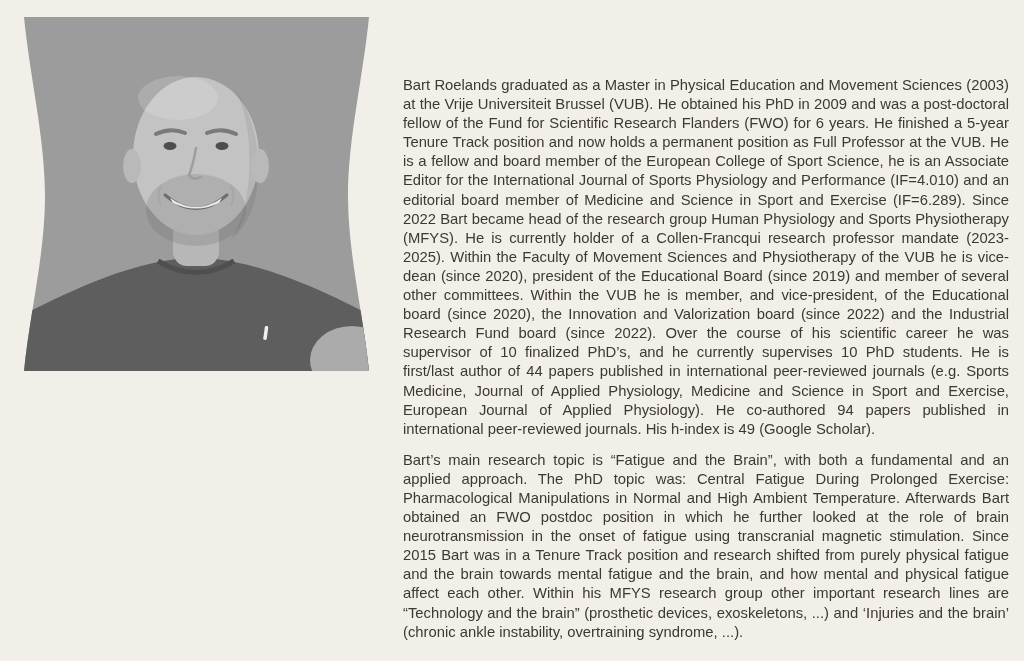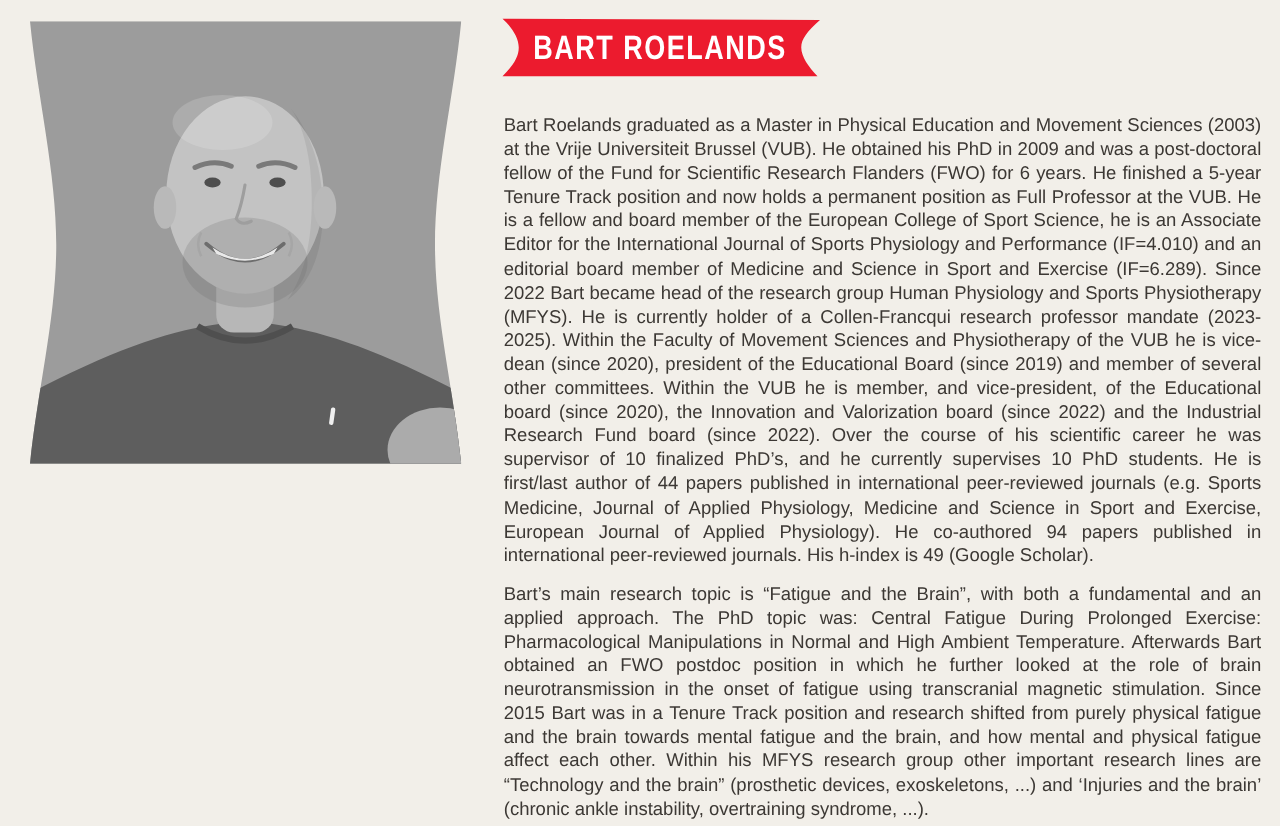--- a/index.html
+++ b/index.html
@@ -24,21 +24,21 @@
     color:#ffffff;
     font-weight:bold;
     font-size:27px;
     letter-spacing:1.5px;
     transform:scaleX(0.8);
     transform-origin:center;
     white-space:nowrap;
     padding-bottom:2px;
   }
   .bio{
-    position:absolute;left:403px;top:92px;width:606px;
+    position:absolute;left:403px;top:76px;width:606px;
     color:#3c3834;
     font-size:14.8px;
     line-height:19.1px;
     text-align:justify;
   }
   .bio p{margin:0 0 12px 0;}
   .bio p:last-child{margin-bottom:4px;}
 </style>
 </head>
 <body>
@@ -86,25 +86,19 @@
         <path d="M211,172 Q216,181 211,191" stroke="#a6a6a6" stroke-width="2" fill="none"></path>
 
         <path d="M145,181 Q176,208 207,181" stroke="#6d6d6d" stroke-width="3" fill="none" stroke-linecap="round"></path>
         <path d="M150,184 Q176,202 202,184 L199,189 Q176,200 153,189 Z" fill="#e9e9e9"></path>
 
         <rect x="244" y="312" width="3.5" height="14" rx="1.5" fill="#efefef" transform="rotate(8 246 319)"></rect>
       </g>
     </svg>
   </div>
 
-  <div class="ribbon">
-    <svg viewBox="0 0 260 52" preserveAspectRatio="none" aria-hidden="true">
-      <path d="M4,2 L258,3 C248,12 243,18 243,25 C243,32 249,41 256,48 L4,48 C12,40 17,33 17,25 C17,17 11,8 4,2 Z" fill="#ec1b2e"></path>
-    </svg>
-    <div class="ribbon-text">BART ROELANDS</div>
-  </div>
 
   <div class="bio">
     <p>Bart Roelands graduated as a Master in Physical Education and Movement Sciences (2003) at the Vrije Universiteit Brussel (VUB). He obtained his PhD in 2009 and was a post-doctoral fellow of the Fund for Scientific Research Flanders (FWO) for 6 years. He finished a 5-year Tenure Track position and now holds a permanent position as Full Professor at the VUB. He is a fellow and board member of the European College of Sport Science, he is an Associate Editor for the International Journal of Sports Physiology and Performance (IF=4.010) and an editorial board member of Medicine and Science in Sport and Exercise (IF=6.289). Since 2022 Bart became head of the research group Human Physiology and Sports Physiotherapy (MFYS). He is currently holder of a Collen-Francqui research professor mandate (2023-2025). Within the Faculty of Movement Sciences and Physiotherapy of the VUB he is vice-dean (since 2020), president of the Educational Board (since 2019) and member of several other committees. Within the VUB he is member, and vice-president, of the Educational board (since 2020), the Innovation and Valorization board (since 2022) and the Industrial Research Fund board (since 2022). Over the course of his scientific career he was supervisor of 10 finalized PhD’s, and he currently supervises 10 PhD students. He is first/last author of 44 papers published in international peer-reviewed journals (e.g. Sports Medicine, Journal of Applied Physiology, Medicine and Science in Sport and Exercise, European Journal of Applied Physiology). He co-authored 94 papers published in international peer-reviewed journals. His h-index is 49 (Google Scholar).</p>
     <p>Bart’s main research topic is “Fatigue and the Brain”, with both a fundamental and an applied approach. The PhD topic was: Central Fatigue During Prolonged Exercise: Pharmacological Manipulations in Normal and High Ambient Temperature. Afterwards Bart obtained an FWO postdoc position in which he further looked at the role of brain neurotransmission in the onset of fatigue using transcranial magnetic stimulation. Since 2015 Bart was in a Tenure Track position and research shifted from purely physical fatigue and the brain towards mental fatigue and the brain, and how mental and physical fatigue affect each other. Within his MFYS research group other important research lines are “Technology and the brain” (prosthetic devices, exoskeletons, ...) and ‘Injuries and the brain’ (chronic ankle instability, overtraining syndrome, ...).</p>
   </div>
 
 </div>
 
 </body></html>

